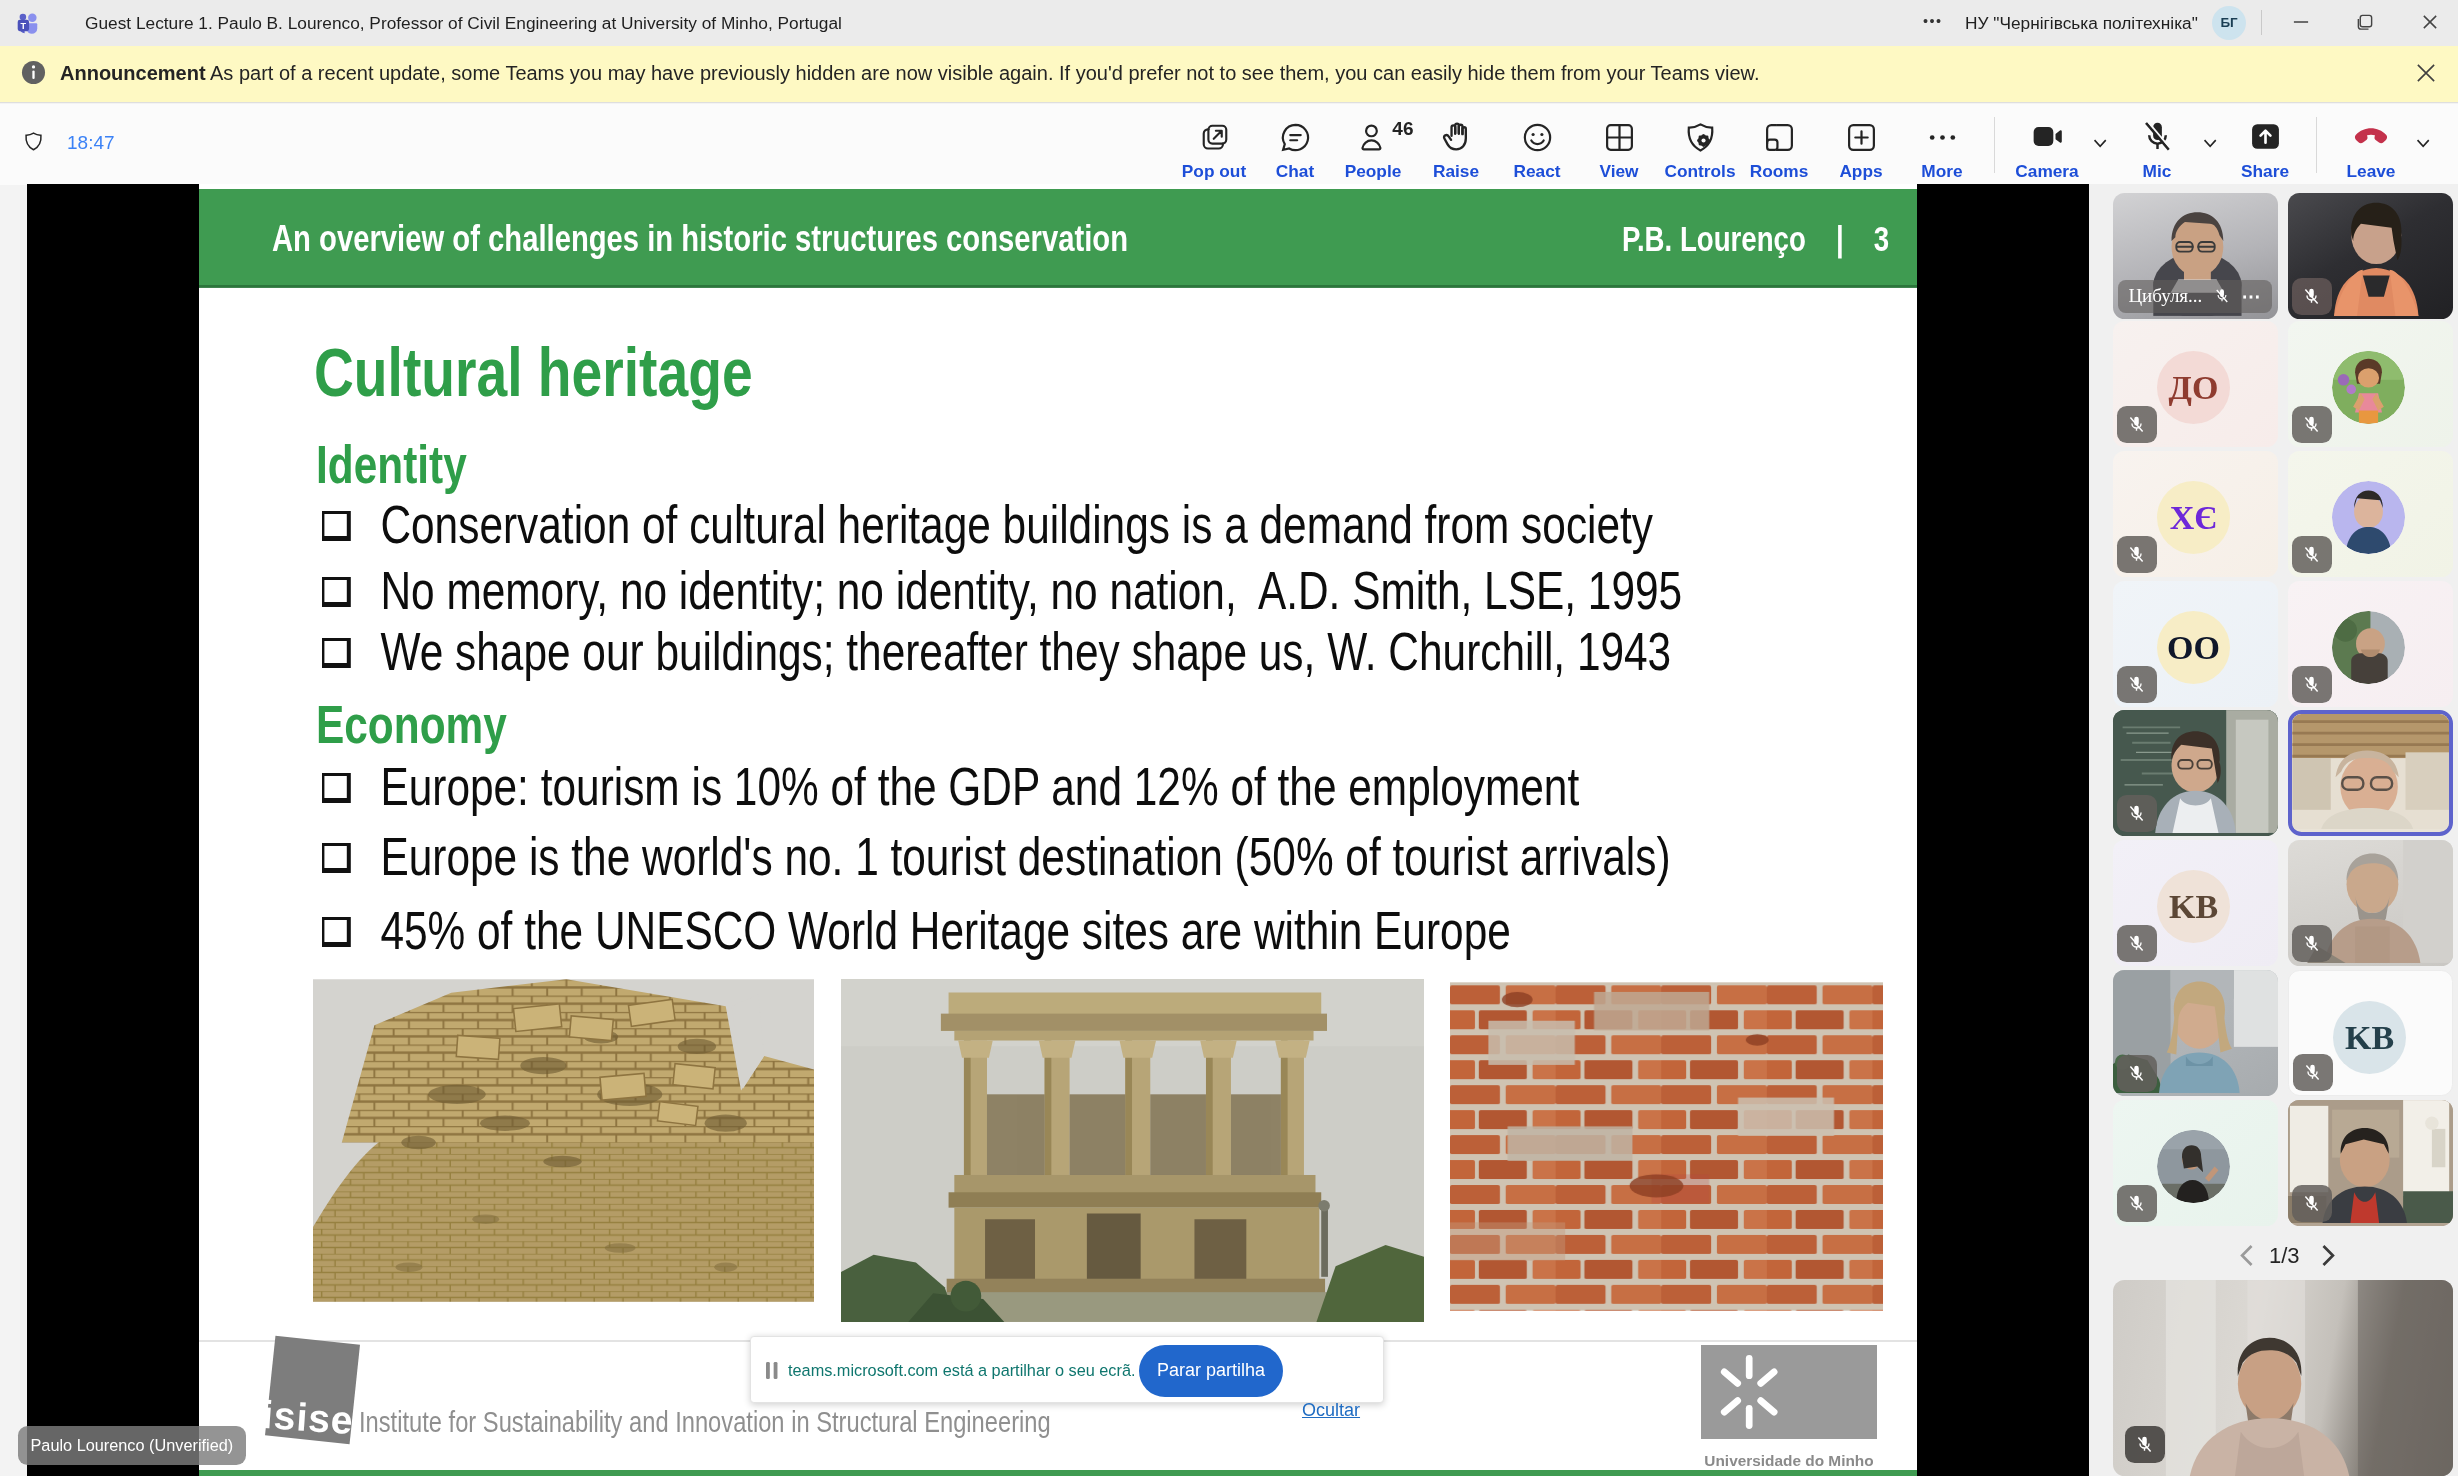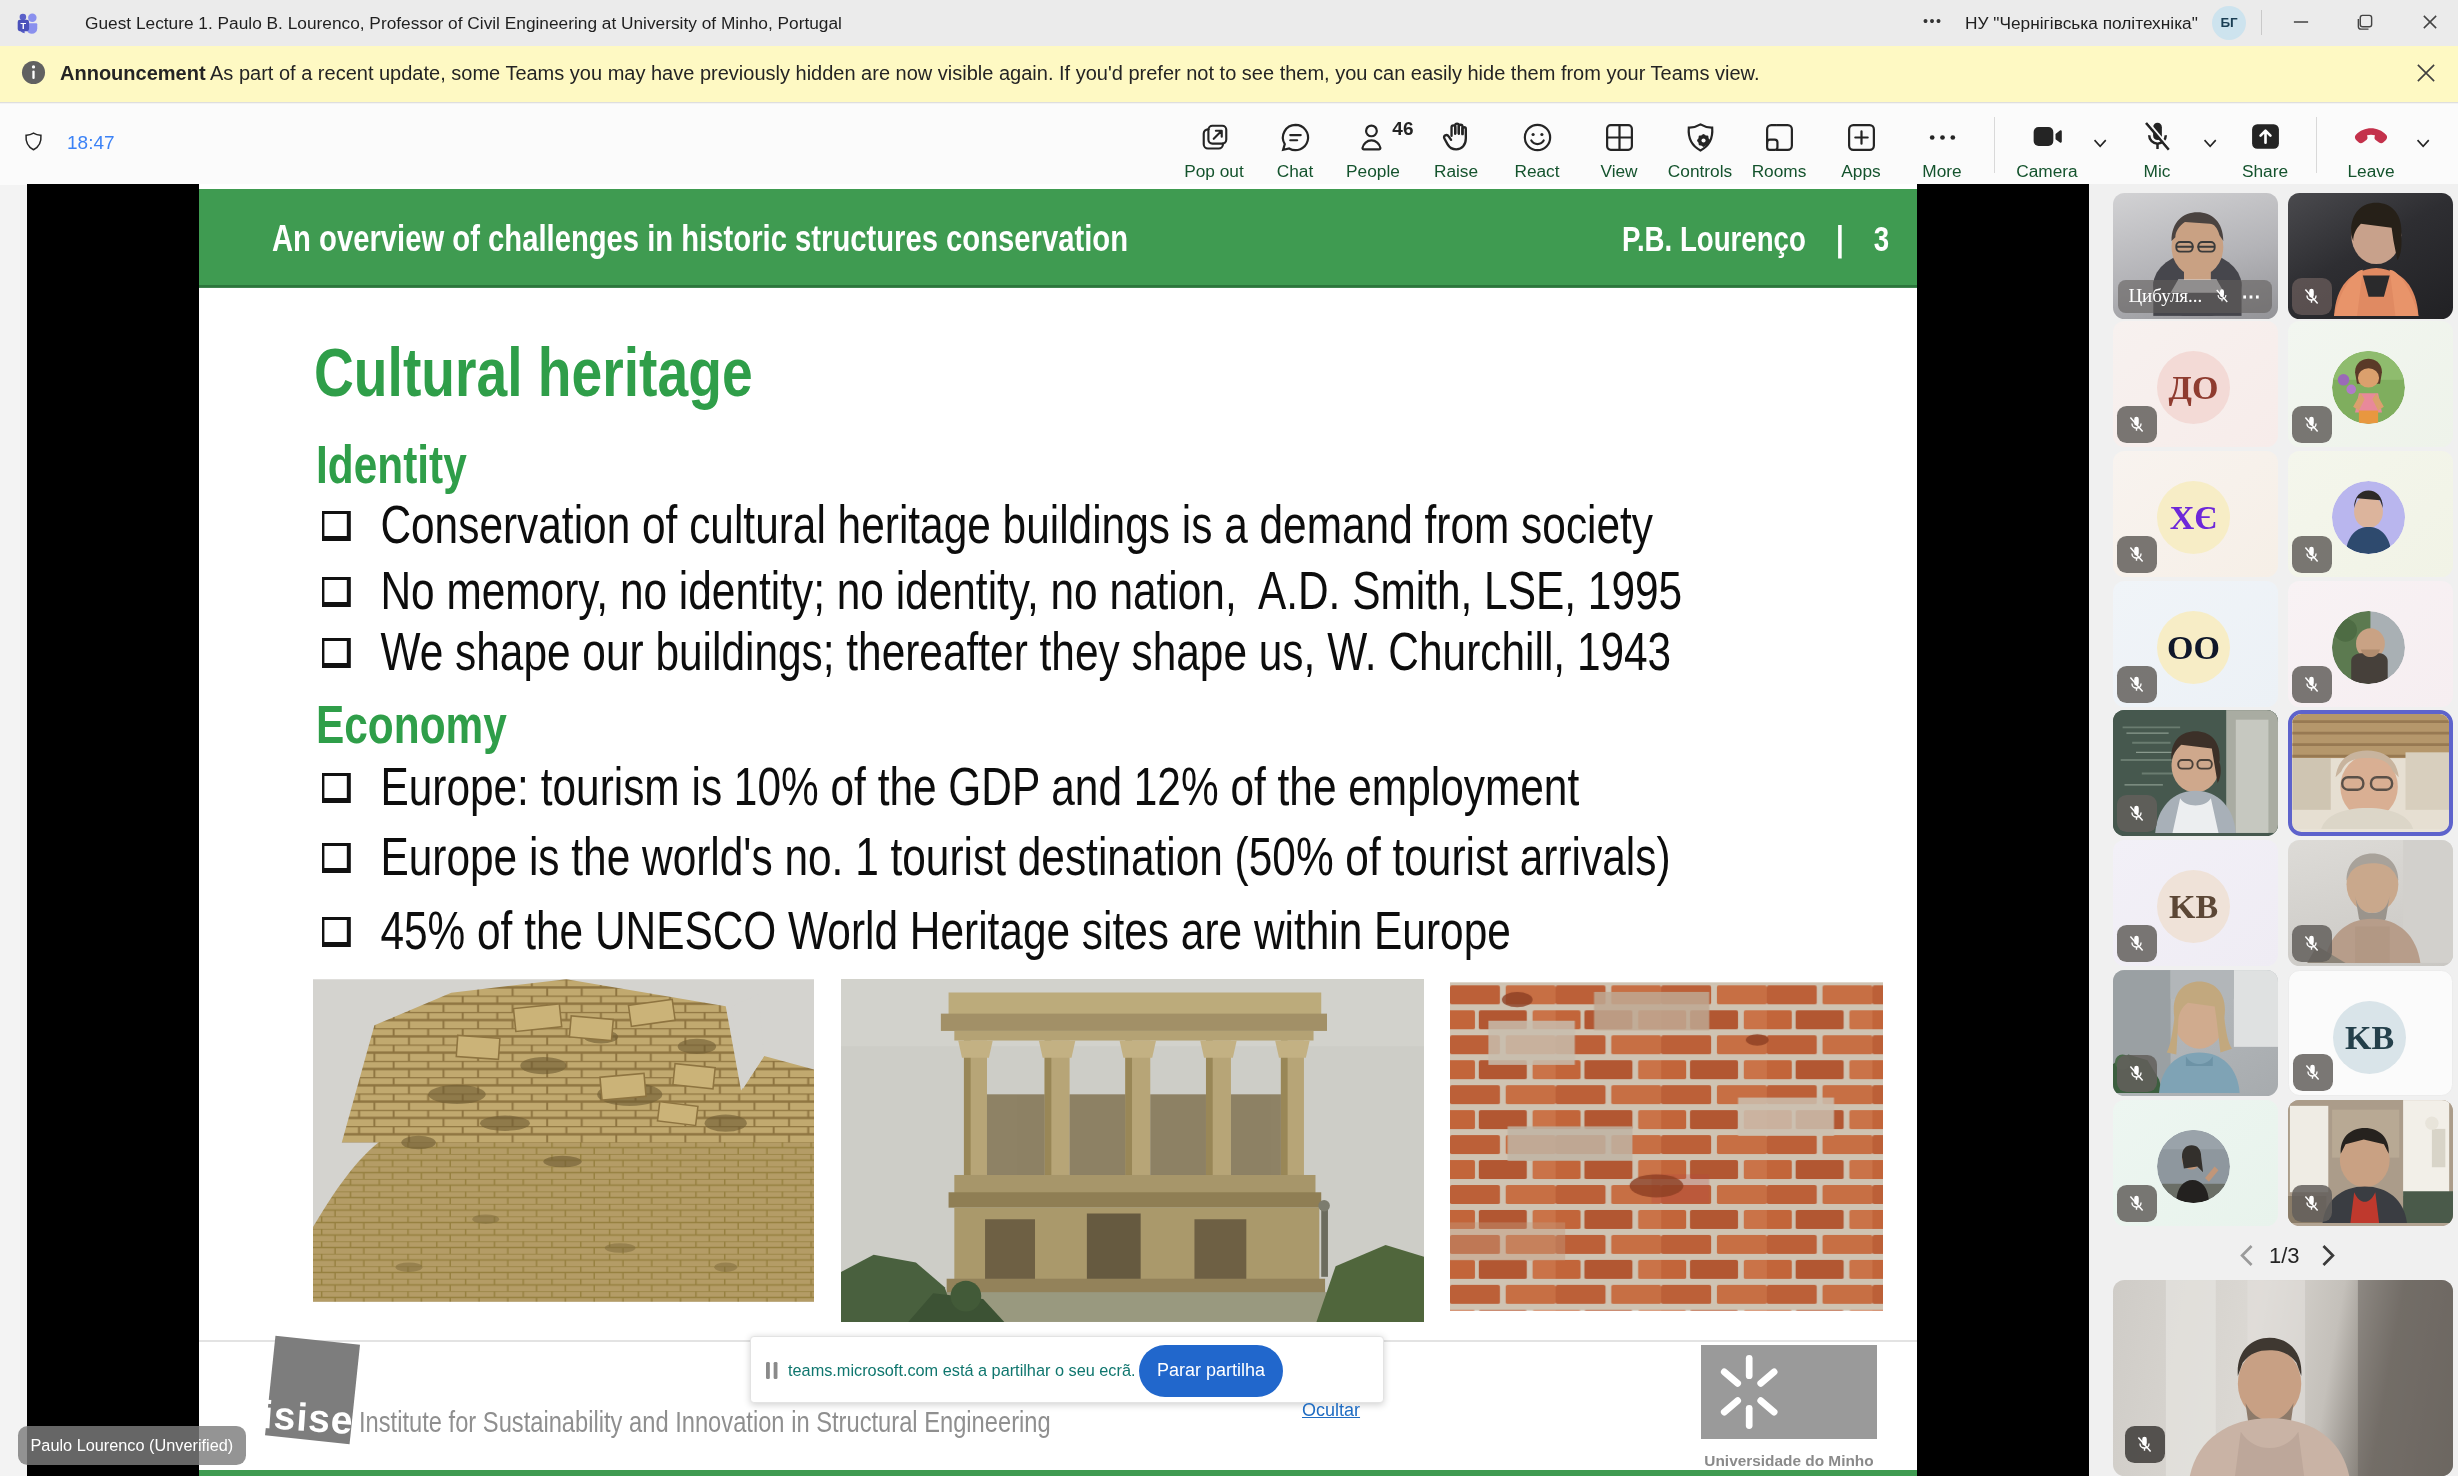--- a/index.html
+++ b/index.html
@@ -19,21 +19,21 @@
 
 
 #announce { position:absolute; left:0; top:46px; width:2458px; height:57px; background:#fef9c3; border-bottom:1px solid #dedede; }
 #announce .txt { position:absolute; left:60px; top:16.3px; font-size:20px; color:#242424; }
 #ainfo { position:absolute; left:21px; top:14.4px; }
 
 
 #toolbar { position:absolute; left:0; top:104px; width:2458px; height:81px; background:#fbfbfb; }
 .tbtn { position:absolute; top:11.5px; width:106px; text-align:center; color:#242424; }
 .tbtn .ic { height:38px; display:flex; align-items:flex-end; justify-content:center; }
-.tbtn .lb { font-size:17.3px; margin-top:7.7px; color:#14532d; white-space:nowrap; }
+.tbtn .lb { font-size:17.3px; margin-top:7.7px; color:#1d4ed8; white-space:nowrap;font-weight:bold; }
 .vsep { position:absolute; top:13.4px; width:1px; height:56px; background:#d9d9d9; }
 .chev { position:absolute; top:31px; }
 
 
 #content { position:absolute; left:0; top:184px; width:2034px; height:1292px; }
 #share { position:absolute; left:27px; top:0; width:2062px; height:1292px; background:#000; }
 #slide { position:absolute; left:172px; top:0; width:1718px; height:1292px; background:#fff; }
 
 #greenbar { position:absolute; left:0; top:4.8px; width:1718px; height:96px; background:#3f9b51; box-shadow:0 2.9px 0 #2c763c; }
 #greenbar .t1 { position:absolute; left:73px; top:29px; font-size:37px; font-weight:bold; color:#fff; transform:scaleX(0.79); transform-origin:0 0; white-space:nowrap; }

